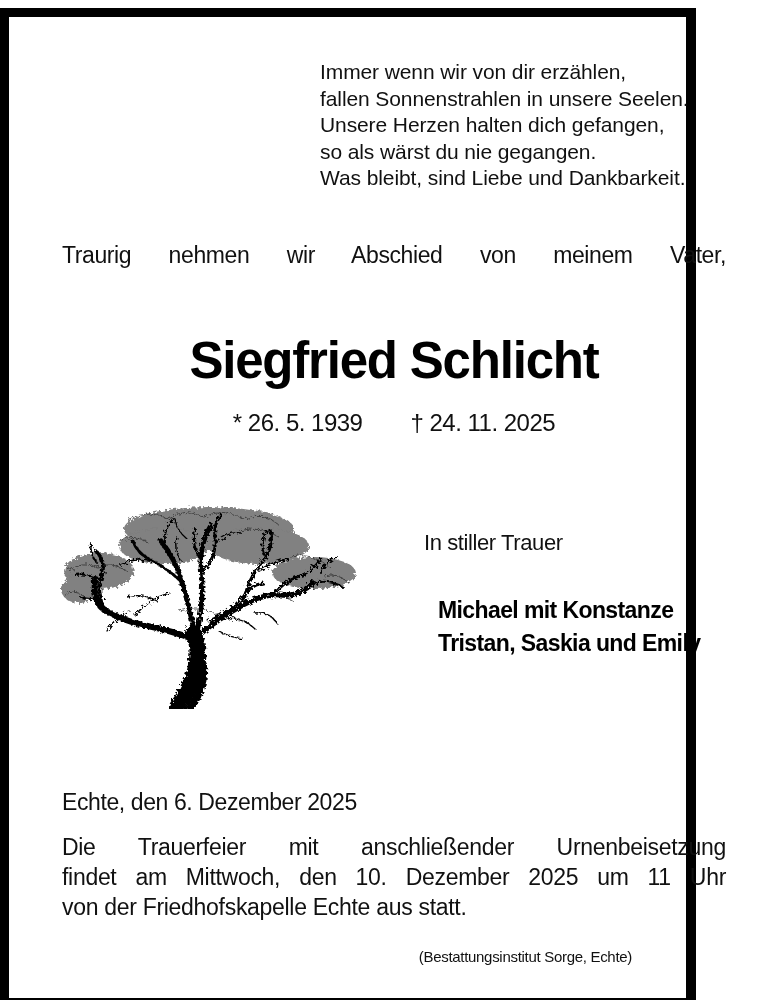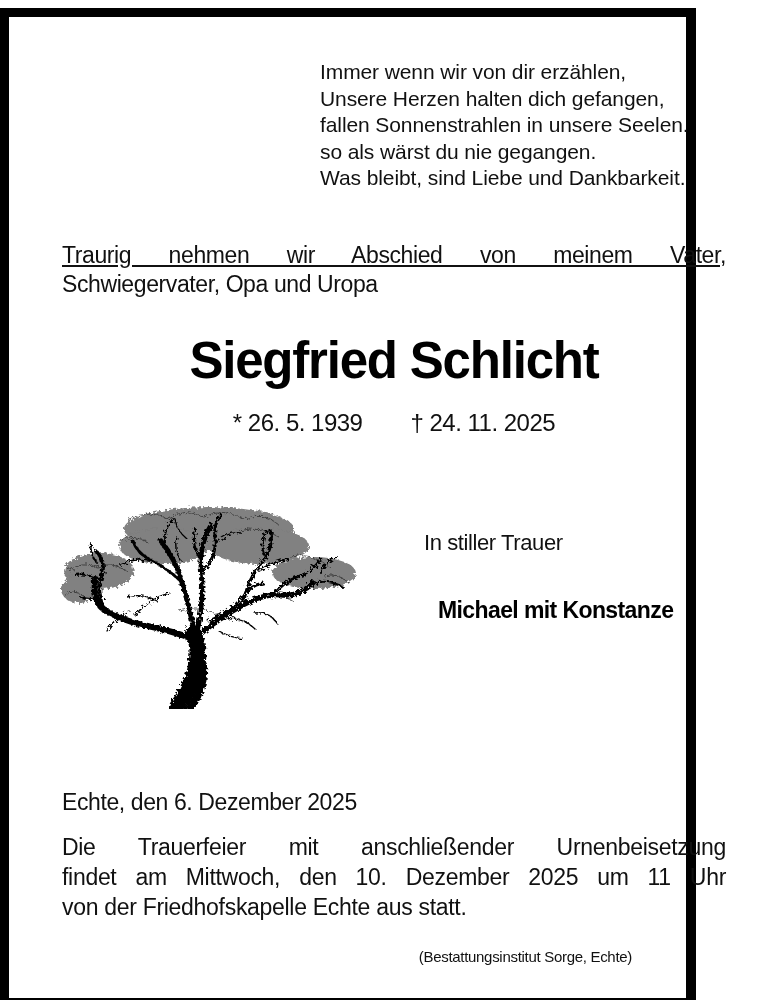--- a/index.html
+++ b/index.html
@@ -48,21 +48,20 @@
       font-size: 23px;
       line-height: 29px;
       text-align: justify;
       text-align-last: left;
       letter-spacing: -0.4px;
     }
     .intro .l1 {
       display: block;
       text-align: justify;
       text-align-last: justify;
-      text-decoration: underline;
     }
     .intro .l2 { display: block; }
 
     
     .name {
       left: 0;
       top: 311px;
       width: 770px;
       text-align: center;
       font-size: 51px;
@@ -147,29 +146,28 @@
       text-align: right;
     }
   </style>
 </head>
 <body>
 
 <div class="frame">
 
   <div class="abs poem">
     <span class="line">Immer wenn wir von dir erzählen,</span>
+    <span class="line">fallen Sonnenstrahlen in unsere Seelen.</span>
     <span class="line">Unsere Herzen halten dich gefangen,</span>
-    <span class="line">fallen Sonnenstrahlen in unsere Seelen.</span>
     <span class="line">so als wärst du nie gegangen.</span>
     <span class="line">Was bleibt, sind Liebe und Dankbarkeit.</span>
   </div>
 
   <div class="abs intro">
     <span class="l1">Traurig nehmen wir Abschied von meinem Vater,</span>
-    <span class="l2">Schwiegervater, Opa und Uropa</span>
   </div>
 
   <div class="abs name">Siegfried Schlicht</div>
 
   <div class="abs dates">
     <span class="birth">* 26. 5. 1939</span><span class="death">† 24. 11. 2025</span>
   </div>
 
   <div class="abs tree">
     <svg width="300" height="208" viewBox="0 0 300 208" xmlns="http://www.w3.org/2000/svg">
@@ -222,20 +220,21 @@
         <path d="M160 130 q10 6 24 8 M170 118 q14 -2 26 10 M196 112 q14 -2 22 10" stroke-width="1.4"></path>
         <path d="M122 60 q-8 -12 -4 -24 M160 40 q10 -10 22 -8 M128 38 q-10 -8 -12 -20" stroke-width="1.4"></path>
       </g>
     </svg>
   </div>
 
   <div class="abs mourn-label">In stiller Trauer</div>
 
   <div class="abs mourners">
     <span class="line">Michael mit Konstanze</span>
+    <span class="line">Tristan, Saskia und Emily</span>
   </div>
 
   <div class="abs placedate">Echte, den 6. Dezember 2025</div>
 
   <div class="abs service">
     <span class="j">Die Trauerfeier mit anschließender Urnenbeisetzung</span>
     <span class="j">findet am Mittwoch, den 10. Dezember 2025 um 11 Uhr</span>
     <span class="last">von der Friedhofskapelle Echte aus statt.</span>
   </div>
 

